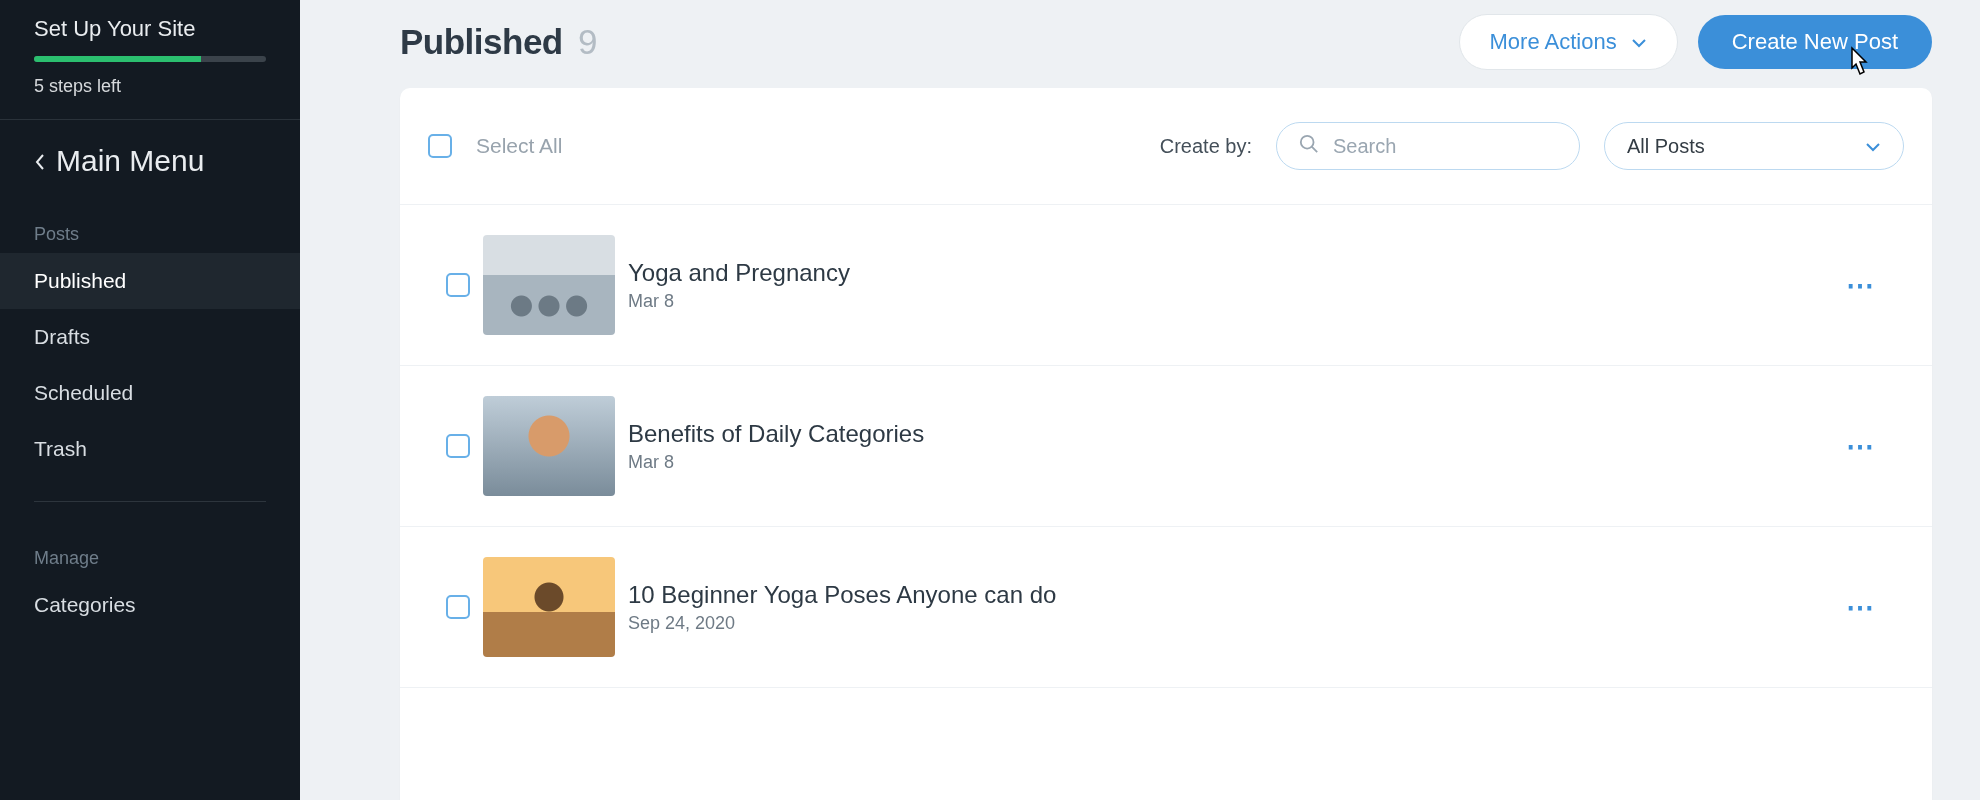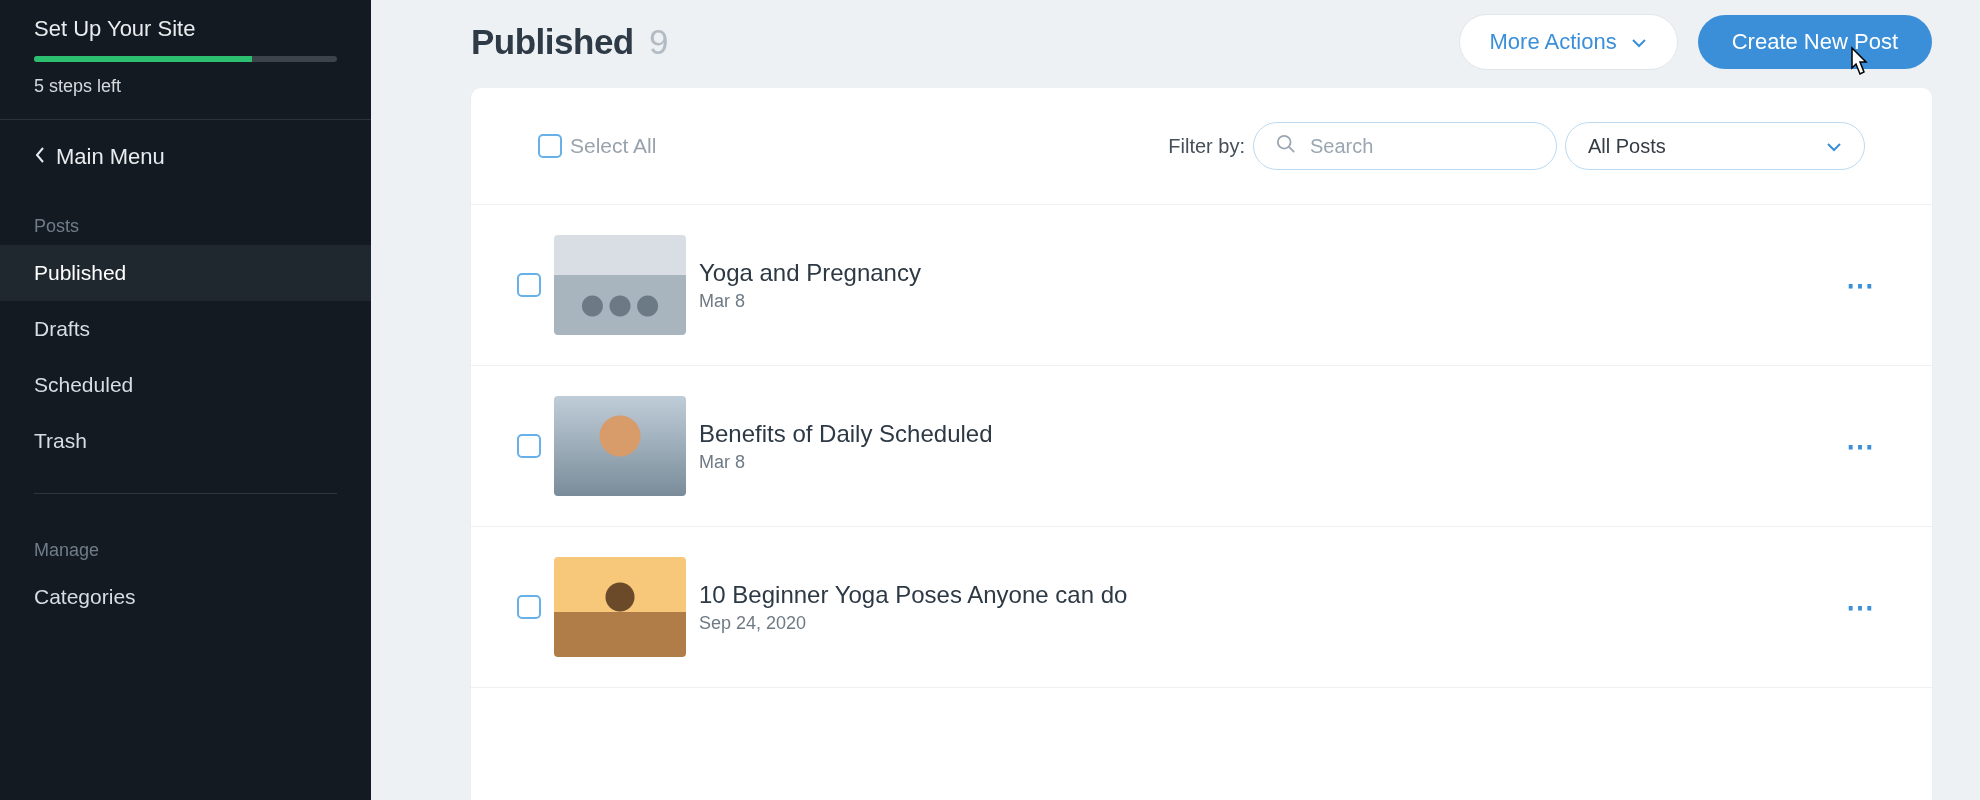--- a/index.html
+++ b/index.html
@@ -8,21 +8,21 @@
     background: #eef1f4;
     color: #2b2b2b;
     width: 1980px;
     height: 800px;
     overflow: hidden;
     display: flex;
   }
 
   
   .sidebar {
-    width: 371px;
+    width: 300px;
     height: 100%;
     background: #131a22;
     color: #e8e8e8;
     display: flex;
     flex-direction: column;
     flex-shrink: 0;
   }
   .setup-block {
     padding: 16px 34px 22px 34px;
     border-bottom: 1px solid #2a323a;
@@ -41,21 +41,21 @@
     width: 72%;
     background: #2bbf6f;
   }
   .steps-left { margin-top: 14px; font-size: 18px; color: #d6d9dc; }
 
   .main-menu-link {
     display: flex;
     align-items: center;
     gap: 10px;
     padding: 24px 34px;
-    font-size: 22px;
+    font-size: 30px;
     color: #e9ecef;
     cursor: pointer;
   }
   .chev-left svg { width: 12px; height: 18px; stroke: #e9ecef; stroke-width: 2; fill: none; }
 
   .section-label {
     padding: 22px 34px 8px 34px;
     font-size: 18px;
     color: #6f7d8a;
   }
@@ -132,22 +132,22 @@
     border-radius: 10px 10px 0 0;
     flex: 1;
     display: flex;
     flex-direction: column;
     overflow: hidden;
     box-shadow: 0 1px 2px rgba(0,0,0,0.04);
   }
   .card-controls {
     display: flex;
     align-items: center;
-    padding: 34px 67px;
-    gap: 8px;
+    padding: 34px 28px;
+    gap: 24px;
     border-bottom: 1px solid #eef1f4;
   }
   .checkbox {
     width: 24px;
     height: 24px;
     border: 2px solid #68b0e8;
     border-radius: 5px;
     cursor: pointer;
     flex-shrink: 0;
   }
@@ -277,21 +277,21 @@
         </svg>
       </div>
     </div>
   </div>
 
   <div class="card">
     <div class="card-controls">
       <div class="checkbox"></div>
       <div class="select-all-label">Select All</div>
       <div class="spacer"></div>
-      <div class="filter-label">Filter by:</div>
+      <div class="filter-label">Create by:</div>
       <div class="pill search-box">
         <span>
           <svg viewBox="0 0 22 22">
               <circle cx="9" cy="9" r="7"></circle>
               <line x1="14" y1="14" x2="20" y2="20"></line>
             </svg>
         </span>
         <input type="text" placeholder="Search" style="">
       </div>
       <div class="pill filter-select">
@@ -312,21 +312,21 @@
           <div class="post-title">Yoga and Pregnancy</div>
           <div class="post-date">Mar 8</div>
         </div>
         <div class="more-icon">⋯</div>
       </div>
 
       <div class="post-row">
         <div class="checkbox"></div>
         <div class="thumb t1"></div>
         <div class="post-meta">
-          <div class="post-title">Benefits of Daily Scheduled</div>
+          <div class="post-title">Benefits of Daily Categories</div>
           <div class="post-date">Mar 8</div>
         </div>
         <div class="more-icon">⋯</div>
       </div>
 
       <div class="post-row">
         <div class="checkbox"></div>
         <div class="thumb t2"></div>
         <div class="post-meta">
           <div class="post-title">10 Beginner Yoga Poses Anyone can do</div>

